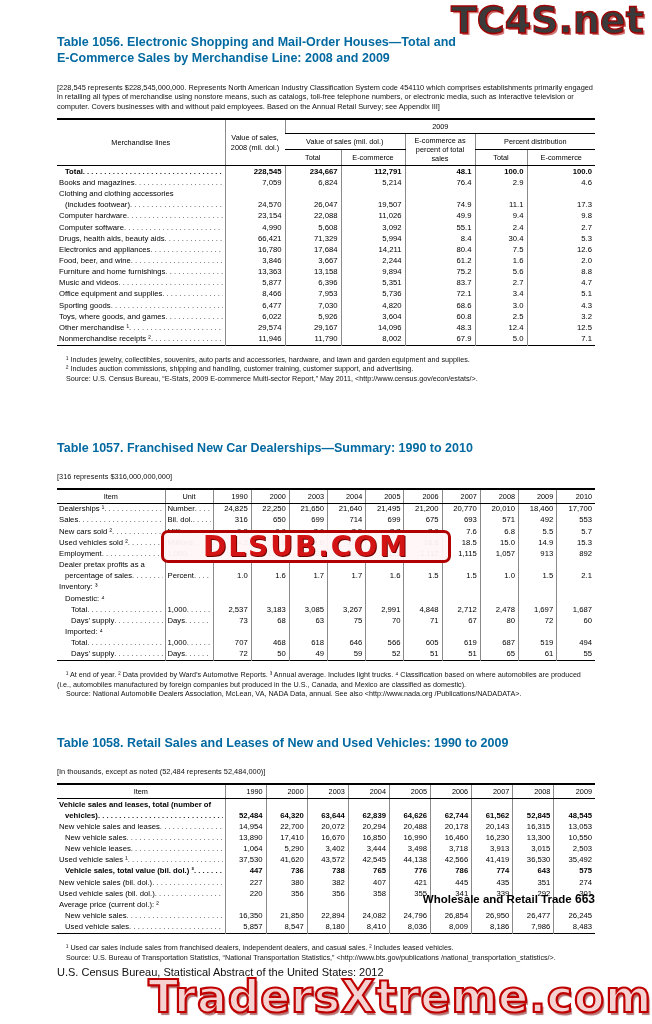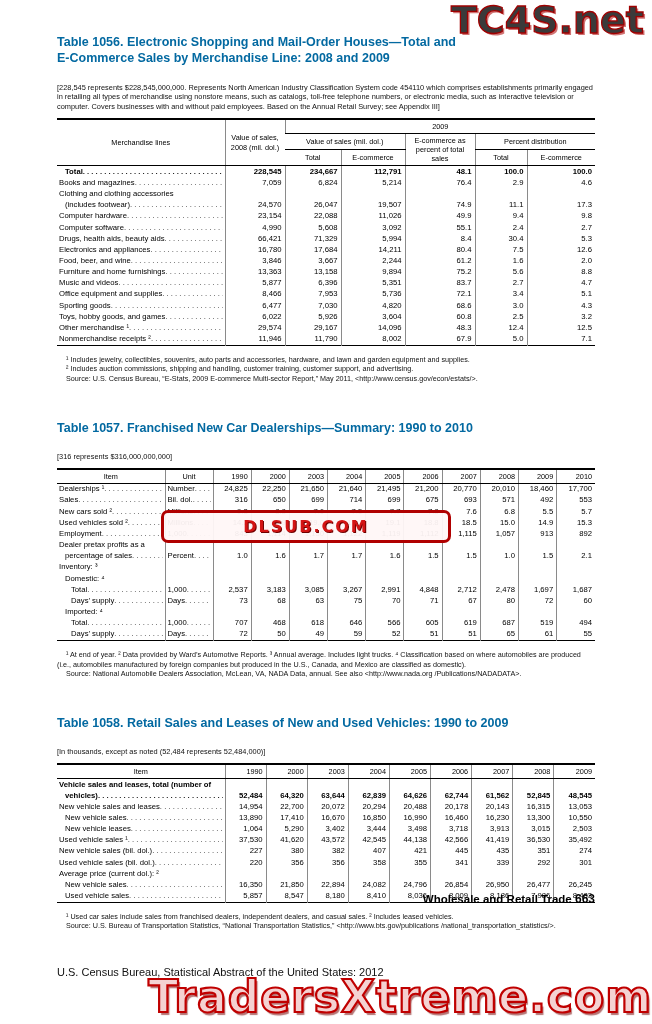--- a/index.html
+++ b/index.html
@@ -1,21 +1,21 @@
 <!DOCTYPE html>
 <html><head>
 <meta charset="utf-8">
 <style>
   *{margin:0;padding:0;box-sizing:border-box}
   html,body{background:#fff}
   body{width:652px;height:1024px;font-family:"Liberation Sans",sans-serif;color:#000}
   .page{position:relative;width:652px;height:1024px;background:#fff;overflow:hidden}
   .content{position:absolute;left:57px;top:34px;width:538px}
   .ttl{font-size:12.5px;font-weight:bold;line-height:1.3;color:#0369a1}
-  .sec{margin-top:36px}
+  .sec{margin-top:56px}
   .sec58{margin-top:36px}
   .note{font-size:7.4px;line-height:1.32;margin-top:16px;color:#111}
   table.stat{width:100%;border-collapse:collapse;table-layout:fixed;border-top:2px solid #000;border-bottom:1.5px solid #000;margin-top:6px}
   .stat th{font-weight:normal;font-size:7.3px;text-align:center;vertical-align:middle;padding:2px 2px;line-height:1.25;border-bottom:1px solid #000}
   .stat th,.stat td{border-left:1px solid #8a8a8a}
   .stat th:first-child,.stat td:first-child{border-left:none}
   .stat td{font-size:7.7px;padding:0.5px 2px;line-height:1.32;vertical-align:bottom}
   .stat td.num,.stat th.num{text-align:right;white-space:nowrap;padding-right:3px}
   .thnarrow{padding:2px 18px}
   .thnarrow2{padding:2px 24px}
@@ -24,21 +24,21 @@
   .lw.ind2{padding-left:12px}
   .lt{white-space:nowrap}
   .dots{flex:1;overflow:hidden;white-space:nowrap;color:#222}
   .dots::after{content:" . . . . . . . . . . . . . . . . . . . . . . . . . . . . . . . . . . . . . . . . . . . . . . . . . . . . . . . . . . ."}
   tr.b td{font-weight:bold}
   .fnblock{margin-top:9px}
   .fn{font-size:7.2px;line-height:1.34;text-indent:9px;color:#111}
   .relwrap{position:relative}
   
   .wm-top{position:absolute;top:-2px;right:8px;font-family:"DejaVu Sans",sans-serif;font-size:38px;font-weight:800;color:#3a3a3a;-webkit-text-stroke:1.3px #a00000;text-shadow:2px 2px 0 rgba(170,0,0,.55);z-index:6}
-  .wm-mid{position:absolute;left:104px;top:42px;width:290px;height:33px;border:3px solid #b00000;border-radius:7px;background:rgba(255,247,247,.95);color:#d41414;font-family:"DejaVu Sans",sans-serif;font-size:16px;font-weight:800;letter-spacing:2px;display:flex;align-items:center;justify-content:center;text-shadow:1px 1px 0 #700000;z-index:5}
+  .wm-mid{position:absolute;left:104px;top:42px;width:290px;height:33px;border:3px solid #b00000;border-radius:7px;background:rgba(255,247,247,.95);color:#d41414;font-family:"DejaVu Sans",sans-serif;font-size:28px;font-weight:800;letter-spacing:2px;display:flex;align-items:center;justify-content:center;text-shadow:1px 1px 0 #700000;z-index:5}
   .wm-bottom{position:absolute;left:0;right:0;bottom:2px;text-align:right;font-family:"DejaVu Sans",sans-serif;font-size:44px;font-weight:800;letter-spacing:1px;color:#f4d2d2;-webkit-text-stroke:2.2px #c00000;text-shadow:2px 3px 1px rgba(120,0,0,.55);z-index:7}
   .footer-right{position:absolute;right:57px;top:892px;font-size:11.5px;font-weight:bold;color:#000;z-index:2}
   .footer-right .pg{font-size:12px}
   .credit{position:absolute;left:57px;top:966px;font-size:11px;color:#111;z-index:2}
 </style>
 </head>
 <body>
 
 <div class="page">
 
@@ -256,21 +256,21 @@
             <td class="num">6,477</td>
             <td class="num">7,030</td>
             <td class="num">4,820</td>
             <td class="num">68.6</td>
             <td class="num">3.0</td>
             <td class="num">4.3</td>
           </tr>
           <tr>
             <td>
               <div class="lw">
-                <span class="lt">Toys, hobby goods, and games</span>
+                <span class="lt">Toys, where goods, and games</span>
                 <span class="dots"></span>
               </div>
             </td>
             <td class="num">6,022</td>
             <td class="num">5,926</td>
             <td class="num">3,604</td>
             <td class="num">60.8</td>
             <td class="num">2.5</td>
             <td class="num">3.2</td>
           </tr>
@@ -810,20 +810,37 @@
             <td class="num">37,530</td>
             <td class="num">41,620</td>
             <td class="num">43,572</td>
             <td class="num">42,545</td>
             <td class="num">44,138</td>
             <td class="num">42,566</td>
             <td class="num">41,419</td>
             <td class="num">36,530</td>
             <td class="num">35,492</td>
           </tr>
+          <tr class="b">
+            <td>
+              <div class="lw ind1">
+                <span class="lt">Vehicle sales, total value (bil. dol.) ²</span>
+                <span class="dots"></span>
+              </div>
+            </td>
+            <td class="num">447</td>
+            <td class="num">736</td>
+            <td class="num">738</td>
+            <td class="num">765</td>
+            <td class="num">776</td>
+            <td class="num">786</td>
+            <td class="num">774</td>
+            <td class="num">643</td>
+            <td class="num">575</td>
+          </tr>
           <tr>
             <td>
               <div class="lw">
                 <span class="lt">New vehicle sales (bil. dol.)</span>
                 <span class="dots"></span>
               </div>
             </td>
             <td class="num">227</td>
             <td class="num">380</td>
             <td class="num">382</td>

